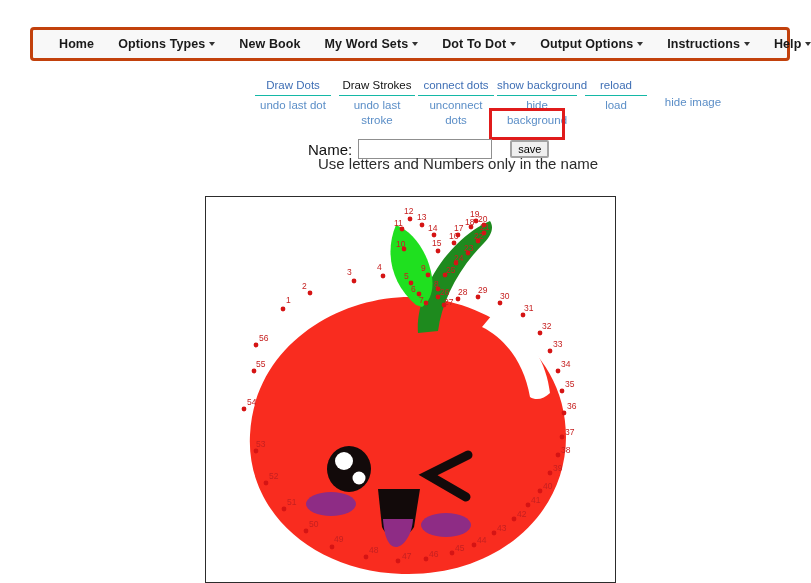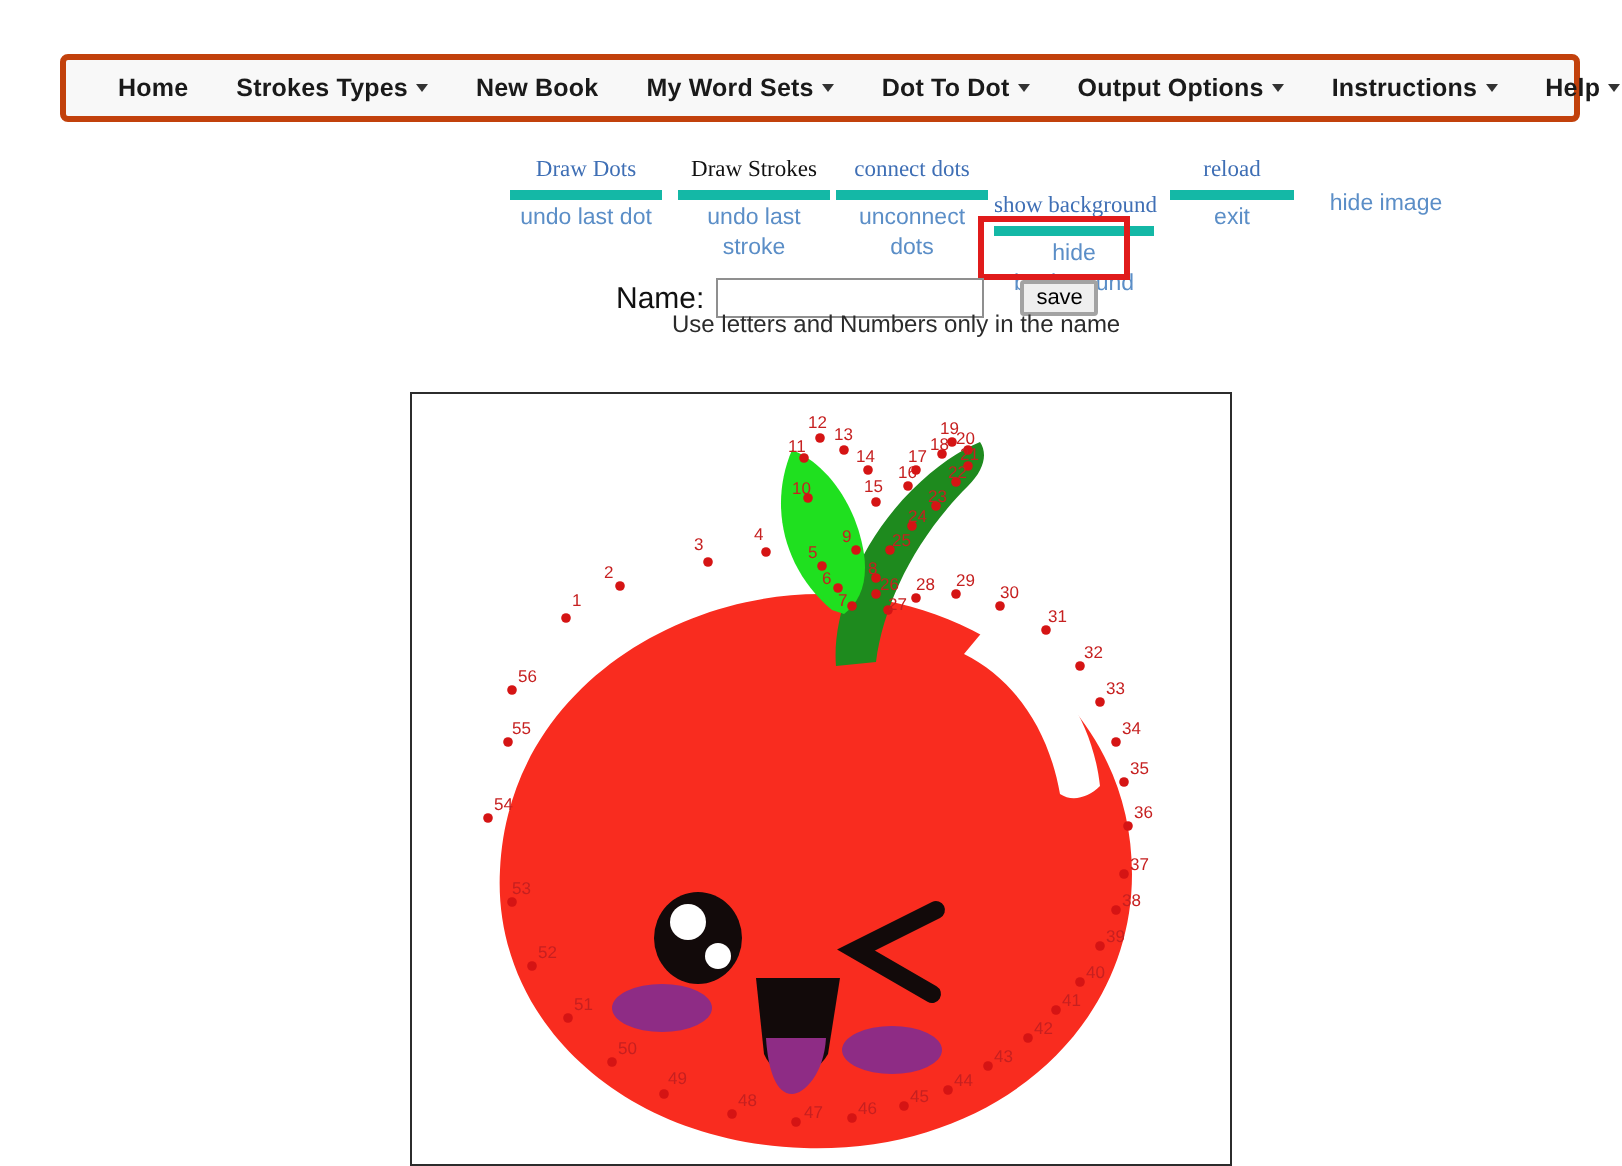--- a/index.html
+++ b/index.html
@@ -61,36 +61,35 @@
   }
   .tool-col {
     position: absolute;
     top: 0;
     text-align: center;
     font-size: 11.5px;
     line-height: 15px;
   }
   .tool-head {
     color: #3f6fb5;
-    border-bottom: 5px solid #14b8a6;
+    border-bottom: 1px solid #14b8a6;
     padding-bottom: 2px;
     cursor: pointer;
     white-space: nowrap;
-    font-family: Liberation Serif, serif;
   }
   .tool-head.dark { color: #111111; }
   .tool-sub {
     color: #5b8ec7;
     padding-top: 2px;
     cursor: pointer;
   }
   .col-draw-dots   { left: 0px;   width: 76px; }
   .col-draw-strokes{ left: 84px;  width: 76px; }
   .col-connect     { left: 163px; width: 76px; }
-  .col-background  { left: 242px; width: 80px; margin-top: 18px; }
+  .col-background  { left: 242px; width: 80px; }
   .col-reload      { left: 330px; width: 62px; }
   .col-load        { left: 400px; width: 76px; }
 
   .col-load .tool-sub { padding-top: 17px; }
 
   
   .annot-box {
     position: absolute;
     left: 489px;
     top: 108px;
@@ -131,23 +130,23 @@
     font-family: "Liberation Sans", sans-serif;
     background: #efefef;
     border: 2px solid #a3a3a3;
     border-radius: 2px;
     padding: 1px 6px;
     cursor: pointer;
     color: #000;
   }
   .name-hint {
     position: absolute;
-    left: 336px;
+    left: 318px;
     top: 155px;
-    font-size: 12px;
+    font-size: 15px;
     color: #2b2b2b;
     white-space: nowrap;
   }
 
   
   .canvas-frame {
     position: absolute;
     left: 205px;
     top: 196px;
     width: 411px;
@@ -168,21 +167,21 @@
 </head>
 <body>
 
 <div id="page">
 
   <div class="navbar">
     <div class="nav-item">
       <span>Home</span>
     </div>
     <div class="nav-item">
-      <span>Strokes Types</span>
+      <span>Options Types</span>
       <span class="caret"></span>
     </div>
     <div class="nav-item">
       <span>New Book</span>
     </div>
     <div class="nav-item">
       <span>My Word Sets</span>
       <span class="caret"></span>
     </div>
     <div class="nav-item">
@@ -221,21 +220,21 @@
       <div class="tool-sub">unconnect dots</div>
     </div>
 
     <div class="tool-col col-background">
       <div class="tool-head" style="color: rgb(63, 111, 181);">show background</div>
       <div class="tool-sub">hide background</div>
     </div>
 
     <div class="tool-col col-reload">
       <div class="tool-head" style="color: rgb(63, 111, 181);">reload</div>
-      <div class="tool-sub">exit</div>
+      <div class="tool-sub">load</div>
     </div>
 
     <div class="tool-col col-load">
       <div class="tool-sub">hide image</div>
     </div>
   </div>
 
   <div class="annot-box" style="border-color: rgb(224, 27, 27);"></div>
 
   <div class="name-row">

